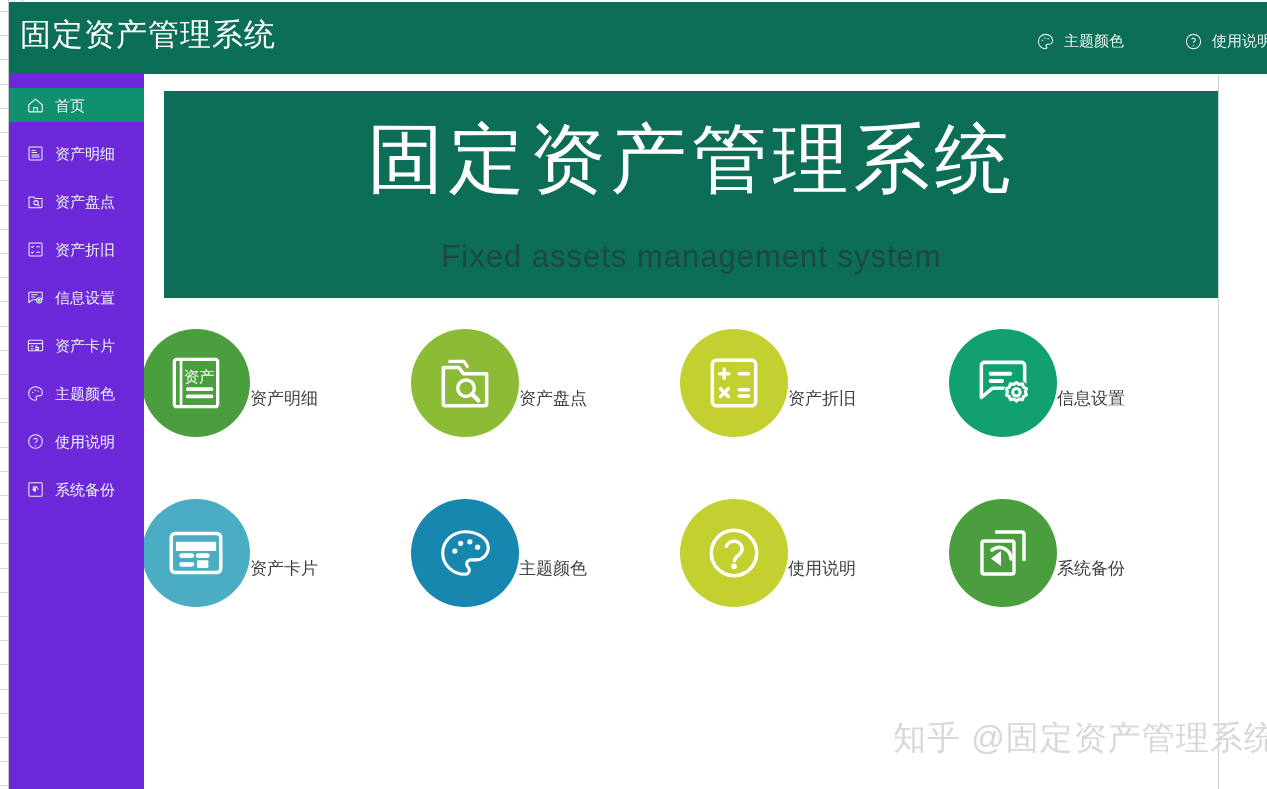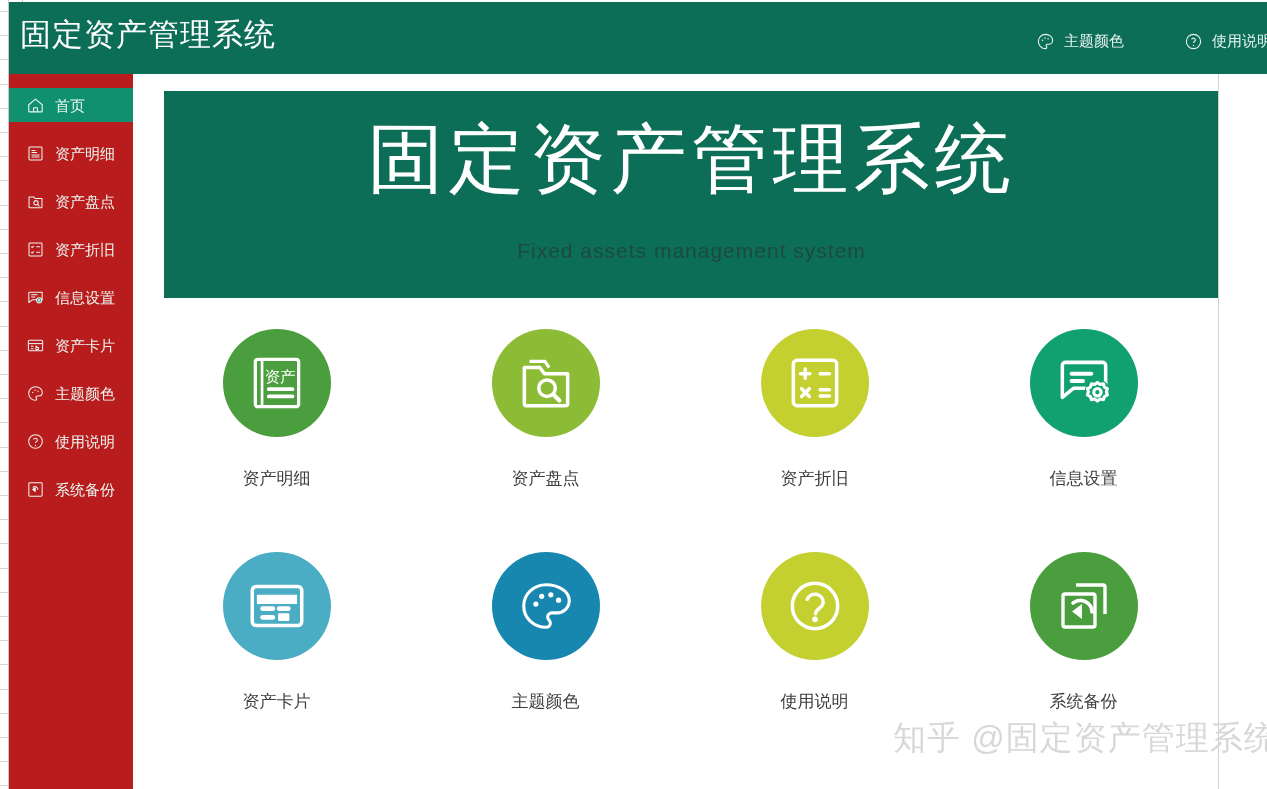--- a/index.html
+++ b/index.html
@@ -43,22 +43,22 @@
     position:absolute;top:28px;height:22px;
     display:flex;align-items:center;gap:9px;
     color:#eaf5f1;font-size:15px;white-space:nowrap;cursor:pointer;
   }
   #hdr-theme{left:1027px;}
   #hdr-help{left:1175px;}
   .hdr-ico{width:19px;height:19px;flex:0 0 19px;display:block;}
 
   
   #sidebar{
-    position:absolute;left:9px;top:74px;width:124px;height:715px;
-    background:#b91c1c;z-index:4;
+    position:absolute;left:9px;top:74px;width:135px;height:715px;
+    background:#6d28d9;z-index:4;
   }
   .nav-item{
     position:relative;height:34px;margin:0;
     display:flex;align-items:center;gap:10px;
     padding-left:17px;box-sizing:border-box;
     color:#ecf7f3;font-size:15px;white-space:nowrap;cursor:pointer;
   }
   .nav-item.active{background:#119070;}
   .nav-ico{width:19px;height:19px;flex:0 0 19px;display:block;}
   .nav-label{line-height:1;}
@@ -72,30 +72,30 @@
     position:absolute;left:22px;top:17px;width:1055px;height:207px;
     background:#0c6e56;
   }
   #banner-title{
     position:absolute;left:0;top:24px;width:1055px;text-align:center;
     font-size:76px;color:#ffffff;letter-spacing:5px;line-height:1.15;
     font-weight:400;
   }
   #banner-sub{
     position:absolute;left:0;top:148px;width:1055px;text-align:center;
-    font-size:21px;color:#1d4a40;letter-spacing:1px;
+    font-size:31px;color:#1d4a40;letter-spacing:1px;
   }
 
   #tiles{
     position:absolute;left:0;top:255px;width:1076px;
     display:grid;grid-template-columns:repeat(4,1fr);
     row-gap:62px;
   }
   .tile{
-    display:flex;flex-direction:column;align-items:center;cursor:pointer;
+    display:flex;flex-direction:row;align-items:center;cursor:pointer;
   }
   .tile-circle{
     width:108px;height:108px;border-radius:50%;
     display:flex;align-items:center;justify-content:center;
   }
   .tile-circle svg{display:block;}
   .tile-label{
     margin-top:30px;font-size:17px;color:#3d3d3d;white-space:nowrap;
   }
 

